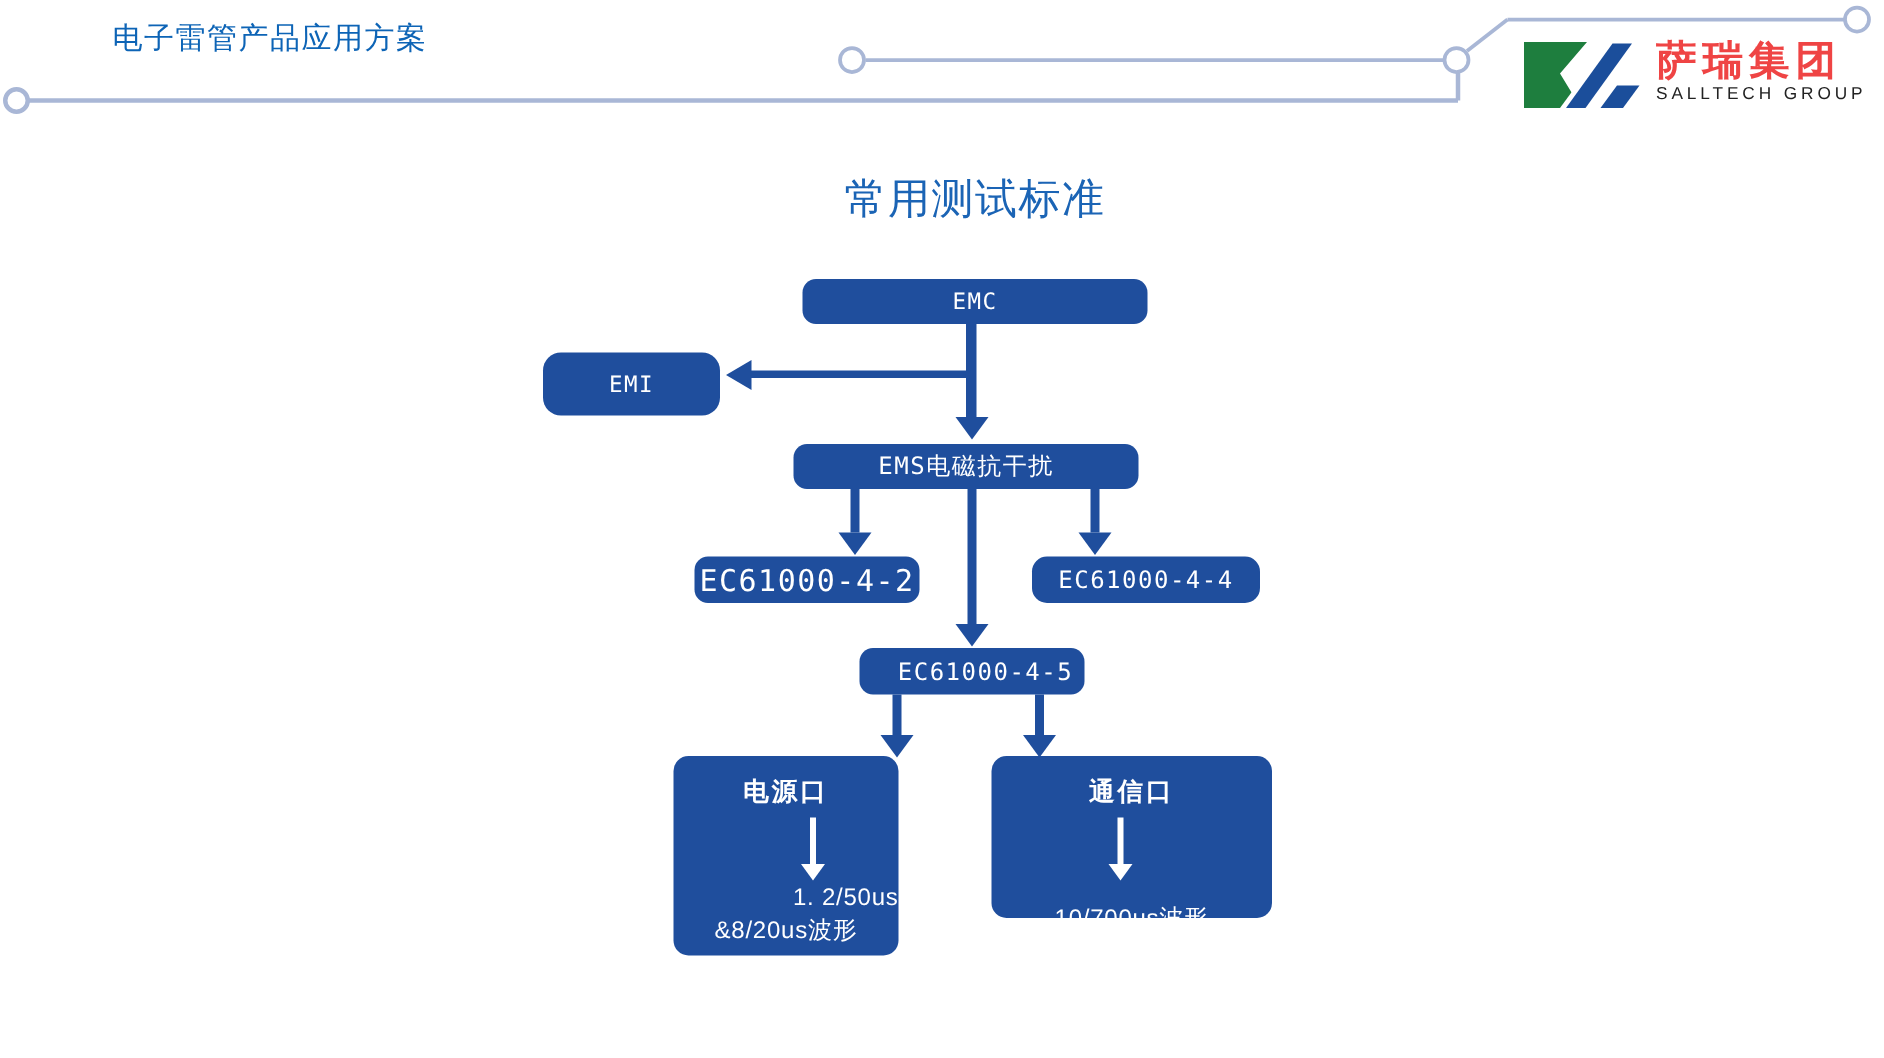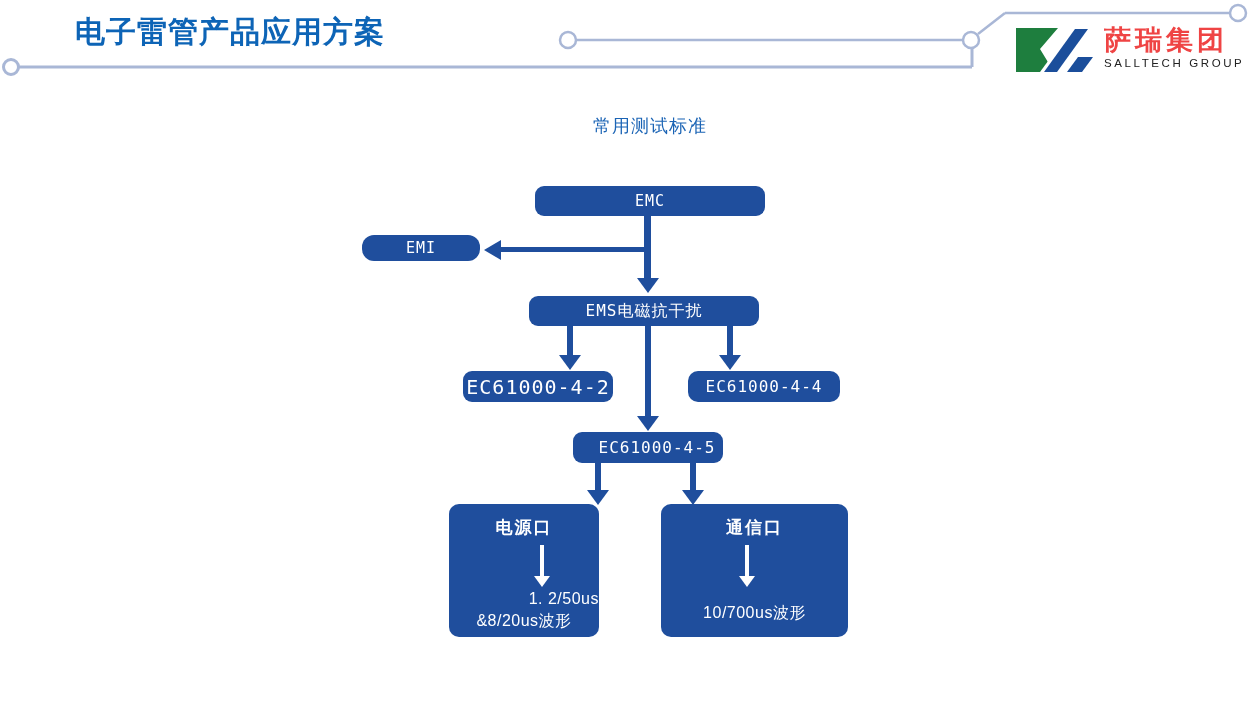--- a/index.html
+++ b/index.html
@@ -11,41 +11,41 @@
     --logo-blue:#1b4e9b;
   }
   *{margin:0;padding:0;box-sizing:border-box;}
   html,body{background:#ffffff;}
   body{font-family:"Liberation Sans", sans-serif;}
   .stage{position:relative;width:1256px;height:705px;background:#ffffff;overflow:hidden;}
 
   
   .page-title{
     position:absolute;left:75px;top:12px;
-    font-size:30px;font-weight:bold;color:var(--title-blue);
+    font-size:20px;font-weight:normal;color:var(--title-blue);
     letter-spacing:1px;white-space:nowrap;
   }
   .decor-svg{position:absolute;left:0;top:0;}
 
   .logo{position:absolute;left:1014px;top:24px;display:flex;align-items:flex-start;}
   .logo-mark{display:block;}
   .logo-text{margin-left:8px;}
   .logo-name{
     font-size:27px;font-weight:bold;color:#ef4444;
     letter-spacing:4px;line-height:32px;white-space:nowrap;
   }
   .logo-sub{
     font-size:11.5px;color:#222;letter-spacing:2.6px;
     margin-top:1px;white-space:nowrap;
   }
 
   
   .diagram-heading{
     position:absolute;left:500px;top:114px;width:300px;
-    text-align:center;font-size:18px;color:var(--heading-blue);
+    text-align:center;font-size:28px;color:var(--heading-blue);
     letter-spacing:1px;
   }
   .node{
     position:absolute;background:var(--box-blue);color:#fff;
     border-radius:9px;display:flex;align-items:center;justify-content:center;
     font-family:"DejaVu Sans Mono","Liberation Sans",monospace;
     font-size:15px;letter-spacing:1px;white-space:nowrap;
   }
   .node.cjk{font-size:16px;letter-spacing:1px;}
   .bigbox{
@@ -99,21 +99,21 @@
     <div class="logo-text">
       <div class="logo-name">萨瑞集团</div>
       <div class="logo-sub">SALLTECH GROUP</div>
     </div>
   </div>
 
   <div class="diagram-heading">常用测试标准</div>
 
   <div class="node" style="left:535px;top:186px;width:230px;height:30px;">EMC</div>
 
-  <div class="node" style="left:362px;top:235px;width:118px;height:26px;border-radius:12px;">EMI</div>
+  <div class="node" style="left:362px;top:235px;width:118px;height:42px;border-radius:12px;">EMI</div>
 
   <div class="node cjk" style="left:529px;top:296px;width:230px;height:30px;">EMS电磁抗干扰</div>
 
   <div class="node" style="left:463px;top:371px;width:150px;height:31px;font-size:20px;">EC61000-4-2</div>
 
   <div class="node" style="left:688px;top:371px;width:152px;height:31px;font-size:16px;border-radius:10px;">EC61000-4-4</div>
 
   <div class="node" style="left:573px;top:432px;width:150px;height:31px;font-size:16px;padding-left:18px;">EC61000-4-5</div>
 
   <div class="shaft-v" style="left:644px;top:215px;height:63px;"></div>
@@ -138,20 +138,20 @@
   <div class="ah-down" style="left:682px;top:490px;"></div>
 
   <div class="bigbox" style="left:449px;top:504px;width:150px;height:133px;">
     <div class="bb-title">电源口</div>
     <div class="wshaft" style="left:91px;top:41px;height:31px;"></div>
     <div class="wah-down" style="left:85px;top:72px;"></div>
     <div class="bb-text" style="position:absolute;left:0;right:0;top:84px;text-align:right;">1. 2/50us</div>
     <div class="bb-text" style="position:absolute;left:0;right:0;top:106px;">&amp;8/20us波形</div>
   </div>
 
-  <div class="bigbox" style="left:661px;top:504px;width:187px;height:133px;">
+  <div class="bigbox" style="left:661px;top:504px;width:187px;height:108px;">
     <div class="bb-title">通信口</div>
     <div class="wshaft" style="left:84px;top:41px;height:31px;"></div>
     <div class="wah-down" style="left:78px;top:72px;"></div>
     <div class="bb-text" style="position:absolute;left:0;right:0;top:98px;">10/700us波形</div>
   </div>
 
 </div>
 
 </body></html>

